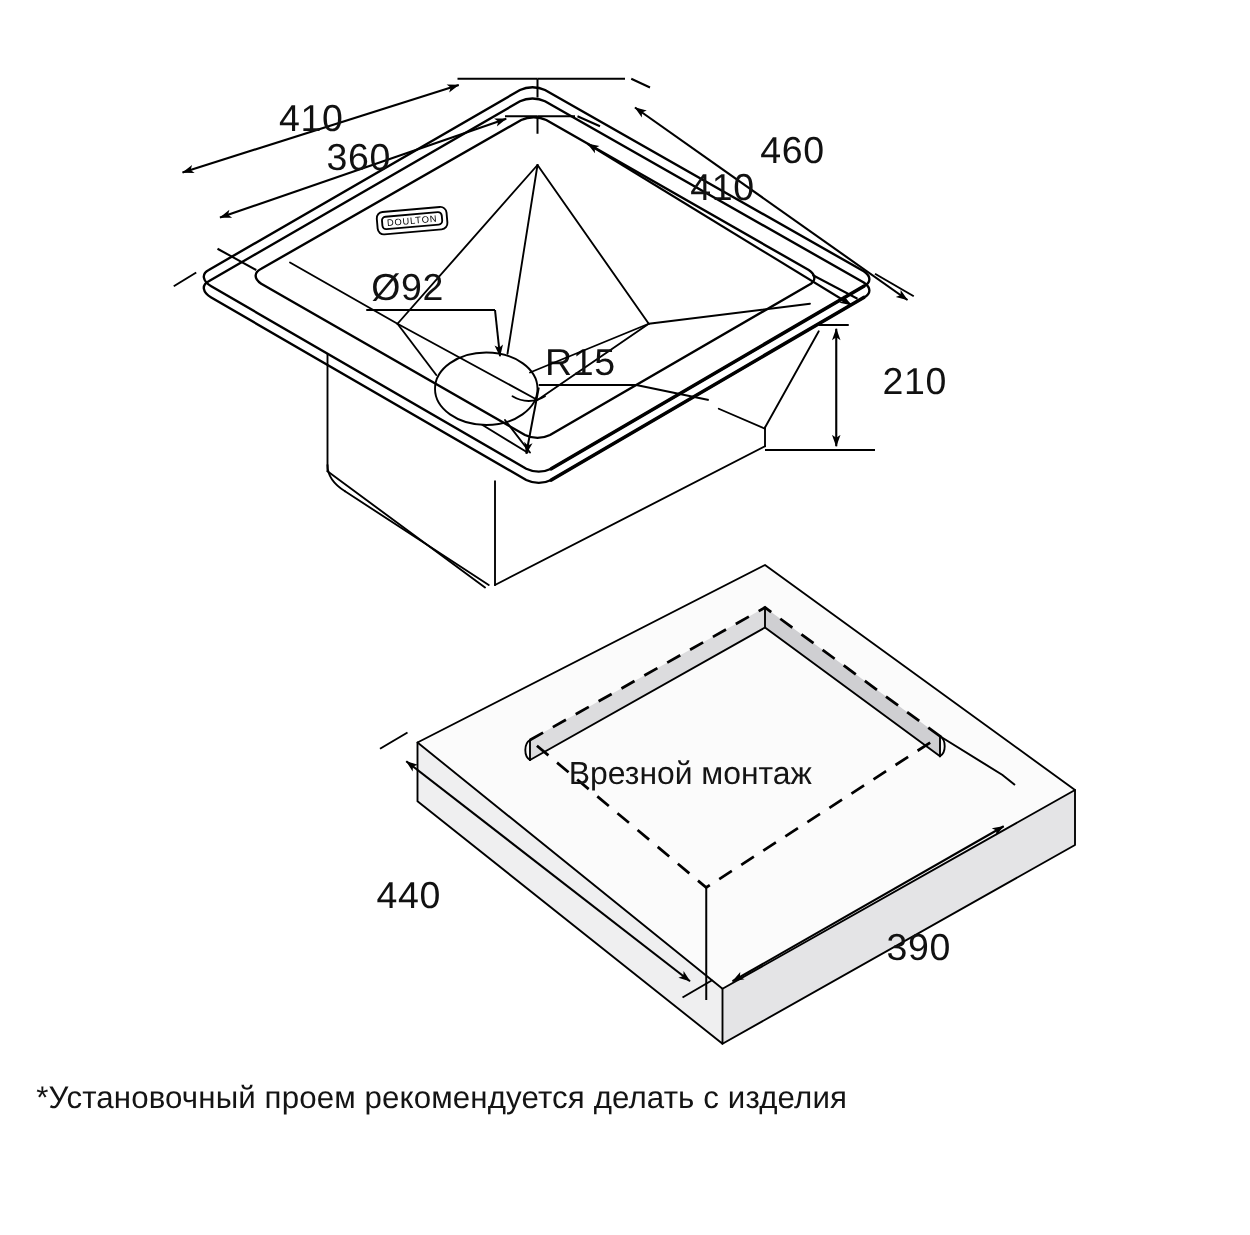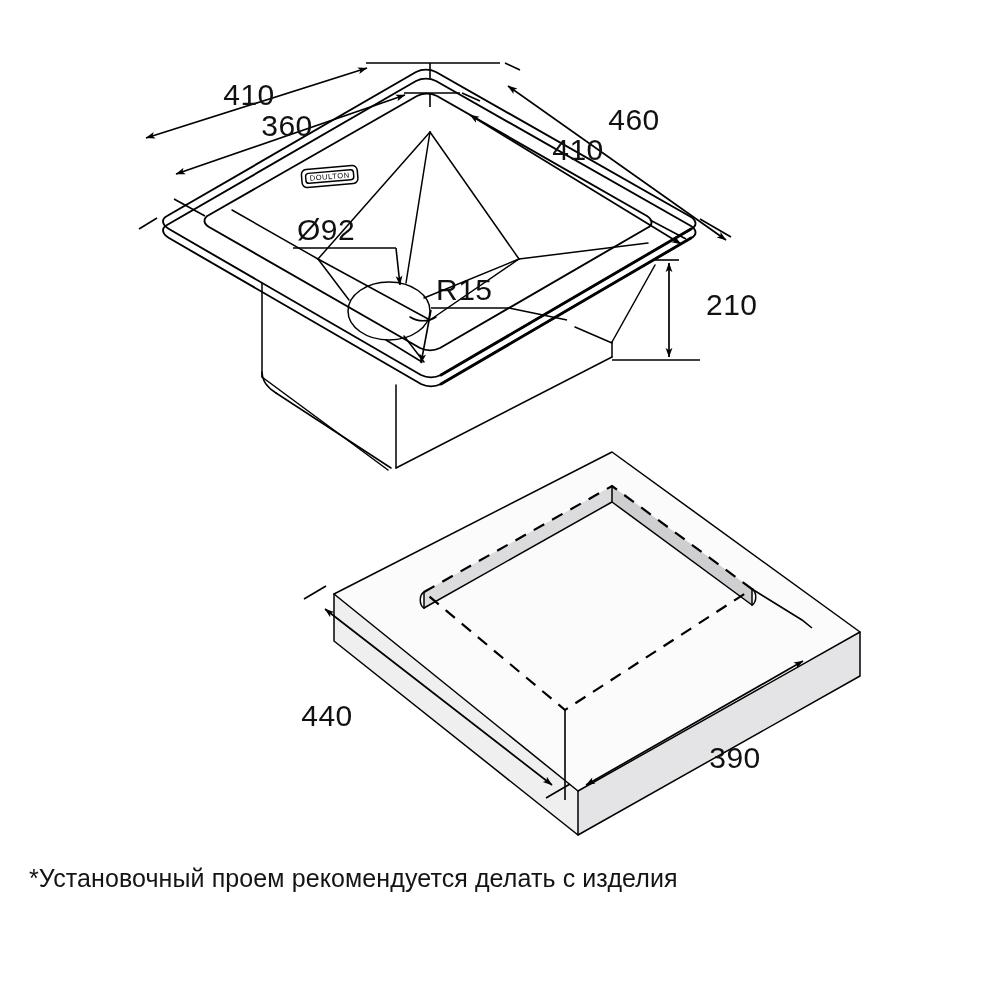--- a/index.html
+++ b/index.html
@@ -317,16 +317,17 @@
 
       <g>
         <path class="ext" d="M565,710 L565,800"></path>
         <path class="ext" d="M752,589 L802,620 L812,628"></path>
         <path class="dim" d="M586,785 L803,661" marker-start="url(#arrowStart)" marker-end="url(#arrowEnd)"></path>
         <text class="dimtext" x="735" y="768" text-anchor="middle">390</text>
       </g>
     </g>
   </svg>
 
+  <div class="mount-label">Врезной монтаж</div>
 
   <div class="footnote">*Установочный проем рекомендуется делать с изделия</div>
 
 </div>
 
 </body></html>

